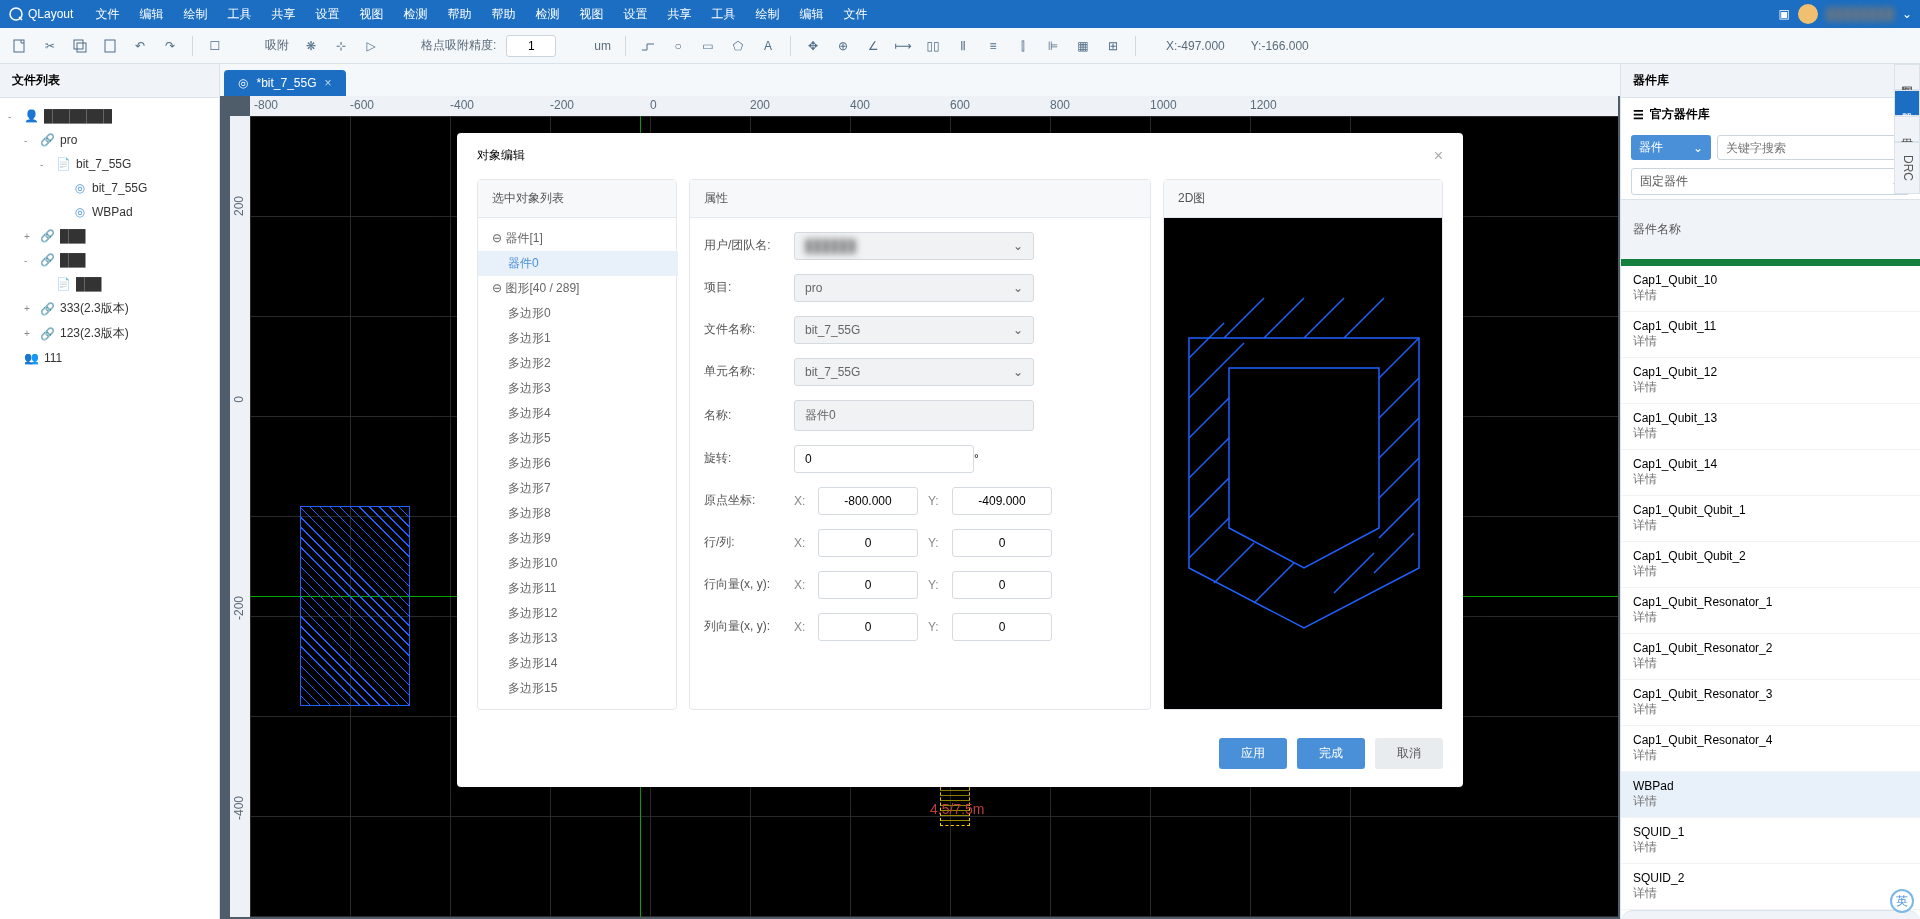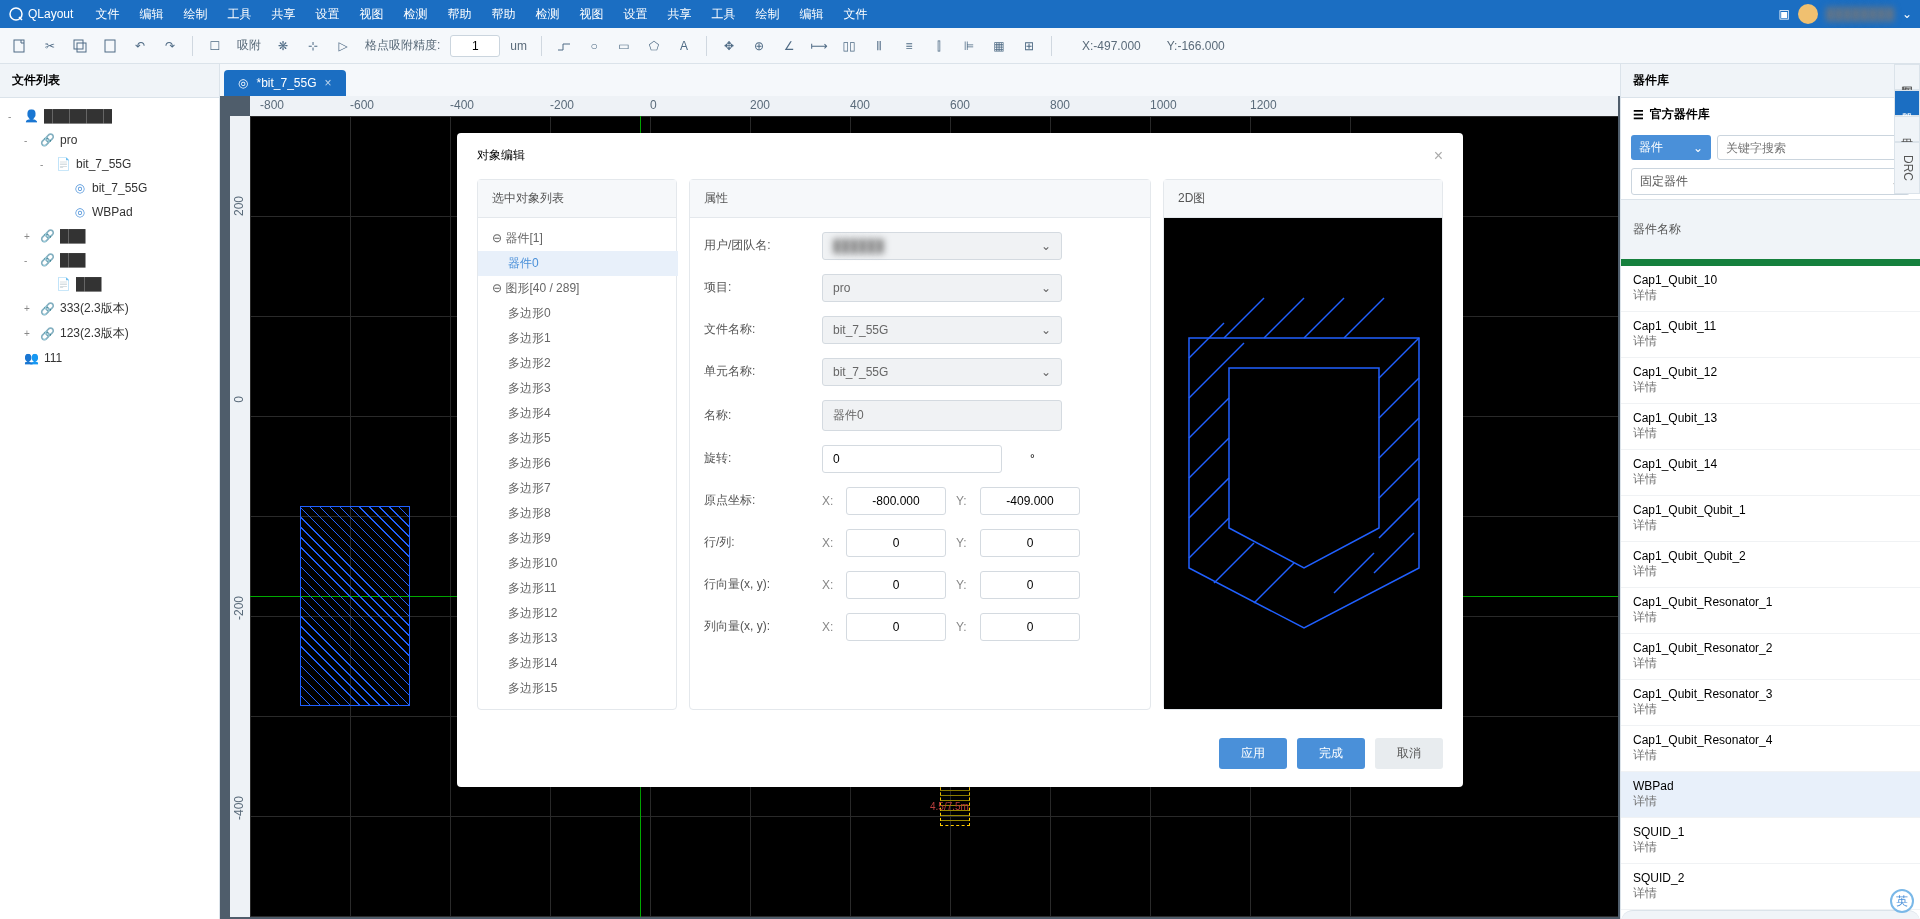--- a/index.html
+++ b/index.html
@@ -6,21 +6,21 @@
 body{background:#fff;overflow:hidden;width:1920px;height:919px;position:relative;}
 .menubar{background:#1b6ec2;height:28px;display:flex;align-items:center;padding:0 8px;color:#fff;}
 .menubar .logo{display:flex;align-items:center;gap:4px;margin-right:12px;}
 .menubar .menu-item{padding:0 10px;line-height:28px;cursor:pointer;}
 .menubar .spacer{flex:1;}
 .menubar .user{display:flex;align-items:center;gap:8px;}
 .avatar{width:20px;height:20px;border-radius:50%;background:#f0c070;}
 .toolbar{background:#f5f8fb;height:36px;display:flex;align-items:center;padding:0 8px;gap:6px;border-bottom:1px solid #dbe3ea;}
 .tool-ico{width:24px;height:24px;display:flex;align-items:center;justify-content:center;color:#4f6b85;cursor:pointer;border-radius:3px;}
 .tool-sep{width:1px;height:20px;background:#d0d8e0;margin:0 4px;}
-.tool-label{color:#5a6b7a;padding:0 4px;}
+.tool-label{color:#5a6b7a;padding:0 4px;margin-left:28px;}
 .tool-input{width:50px;height:22px;border:1px solid #cbd5de;border-radius:3px;text-align:center;background:#fff;}
 .coord{color:#5a6b7a;margin-left:20px;}
 .main{display:flex;height:calc(100% - 64px);}
 .left-panel{width:220px;background:#fff;border-right:1px solid #dbe3ea;display:flex;flex-direction:column;}
 .panel-title{background:#f0f4f8;padding:8px 12px;font-weight:bold;border-bottom:1px solid #dbe3ea;}
 .tree{padding:6px 0;overflow:auto;}
 .tree-item{display:flex;align-items:center;padding:4px 8px;cursor:pointer;gap:4px;color:#333;}
 .tree-item.indent1{padding-left:24px;}
 .tree-item.indent2{padding-left:40px;}
 .tree-item.indent3{padding-left:56px;}
@@ -36,21 +36,21 @@
 .canvas-wrap{flex:1;position:relative;background:#4f5d6b;}
 .canvas-black{position:absolute;left:30px;top:20px;right:2px;bottom:2px;background:#000;}
 .ruler-h{position:absolute;left:30px;right:2px;top:0;height:20px;background:#eef2f6;display:flex;font-size:10px;color:#5a6b7a;}
 .ruler-h span{position:absolute;top:2px;}
 .ruler-v{position:absolute;left:10px;top:20px;bottom:2px;width:20px;background:#eef2f6;font-size:10px;color:#5a6b7a;}
 .ruler-v span{position:absolute;writing-mode:vertical-rl;transform:rotate(180deg);left:2px;}
 .grid-line{position:absolute;background:#2a2a2a;}
 .shape-hatch{position:absolute;border:1px solid #2060ff;}
 .hatch-bg{width:100%;height:100%;background:repeating-linear-gradient(45deg,transparent,transparent 6px,#2060ff 6px,#2060ff 7px);}
 .yellow-shape{position:absolute;border:1px dashed #ffcc00;background:repeating-linear-gradient(0deg,transparent,transparent 4px,#998800 4px,#998800 5px);}
-.dim-label{position:absolute;color:#c04040;font-size:10px;}
+.dim-label{position:absolute;color:#c04040;font-size:14px;}
 .right-panel{width:300px;background:#fff;border-left:1px solid #dbe3ea;display:flex;flex-direction:column;}
 .right-tabs{position:absolute;right:0;top:64px;width:26px;display:flex;flex-direction:column;}
 .right-tab{writing-mode:vertical-rl;padding:12px 4px;background:#f0f4f8;border:1px solid #dbe3ea;cursor:pointer;text-align:center;color:#555;}
 .right-tab.active{background:#1b6ec2;color:#fff;}
 .lib-header{padding:8px 12px;display:flex;align-items:center;gap:6px;font-weight:bold;}
 .lib-row{display:flex;gap:6px;padding:4px 10px;}
 .lib-dd{flex:0 0 80px;background:#4a90d9;color:#fff;padding:4px 8px;border-radius:3px;display:flex;justify-content:space-between;align-items:center;cursor:pointer;}
 .lib-dd.grey{background:#fff;border:1px solid #cbd5de;color:#555;flex:1;gap:16px;}
 .lib-search{flex:1;border:1px solid #cbd5de;padding:4px 8px;border-radius:3px;color:#aaa;}
 .lib-section{background:#f0f4f8;padding:21px 12px;border-top:1px solid #dbe3ea;border-bottom:7px solid #15803d;color:#555;}
@@ -65,21 +65,21 @@
 .modal-header{padding:14px 20px;display:flex;justify-content:space-between;align-items:center;}
 .modal-close{color:#aaa;cursor:pointer;font-size:16px;}
 .modal-body{display:flex;gap:12px;padding:0 20px 16px;}
 .panel-box{border:1px solid #e4e8ec;border-radius:4px;display:flex;flex-direction:column;min-height:490px;}
 .panel-box-header{background:#f6f8fa;padding:10px 14px;border-bottom:1px solid #e4e8ec;color:#555;}
 .obj-list{width:200px;overflow:auto;padding:8px 0;}
 .obj-group{padding:4px 14px;color:#666;}
 .obj-sub{padding:4px 14px 4px 30px;color:#666;cursor:pointer;}
 .obj-sub.active{background:#e8f0fa;color:#4a90d9;}
 .props{flex:1;padding:14px;overflow:auto;}
-.prop-row{display:flex;align-items:center;margin-bottom:14px;gap:28px;}
+.prop-row{display:flex;align-items:center;margin-bottom:14px;gap:0;}
 .prop-label{width:90px;color:#555;}
 .prop-input{flex:0 0 240px;border:1px solid #d4dae0;background:#f0f2f4;padding:6px 10px;border-radius:3px;color:#666;display:flex;justify-content:space-between;align-items:center;}
 .xy-group{display:flex;align-items:center;gap:10px;}
 .xy-label{color:#888;width:14px;}
 .xy-input{width:100px;border:1px solid #d4dae0;padding:6px;text-align:center;border-radius:3px;}
 .preview-2d{width:280px;}
 .preview-canvas{flex:1;background:#000;position:relative;}
 .modal-footer{padding:12px 20px 18px;display:flex;justify-content:flex-end;gap:10px;}
 .btn{padding:7px 22px;border-radius:3px;cursor:pointer;border:none;}
 .btn-primary{background:#4a90d9;color:#fff;}
@@ -248,21 +248,21 @@
   <div class="center">
     <div class="tab-bar">
       <div class="tab">
         <span>◎</span>
         <span>*bit_7_55G</span>
         <span class="tab-close">×</span>
       </div>
     </div>
     <div class="canvas-wrap">
       <div class="ruler-h" id="ruler-h">
-          <span style="left: 10px;">-800</span>
+          <span style="left: 4px;">-800</span>
           <span style="left: 100px;">-600</span>
           <span style="left: 200px;">-400</span>
           <span style="left: 300px;">-200</span>
           <span style="left: 400px;">0</span>
           <span style="left: 500px;">200</span>
           <span style="left: 600px;">400</span>
           <span style="left: 700px;">600</span>
           <span style="left: 800px;">800</span>
           <span style="left: 900px;">1000</span>
           <span style="left: 1000px;">1200</span>

